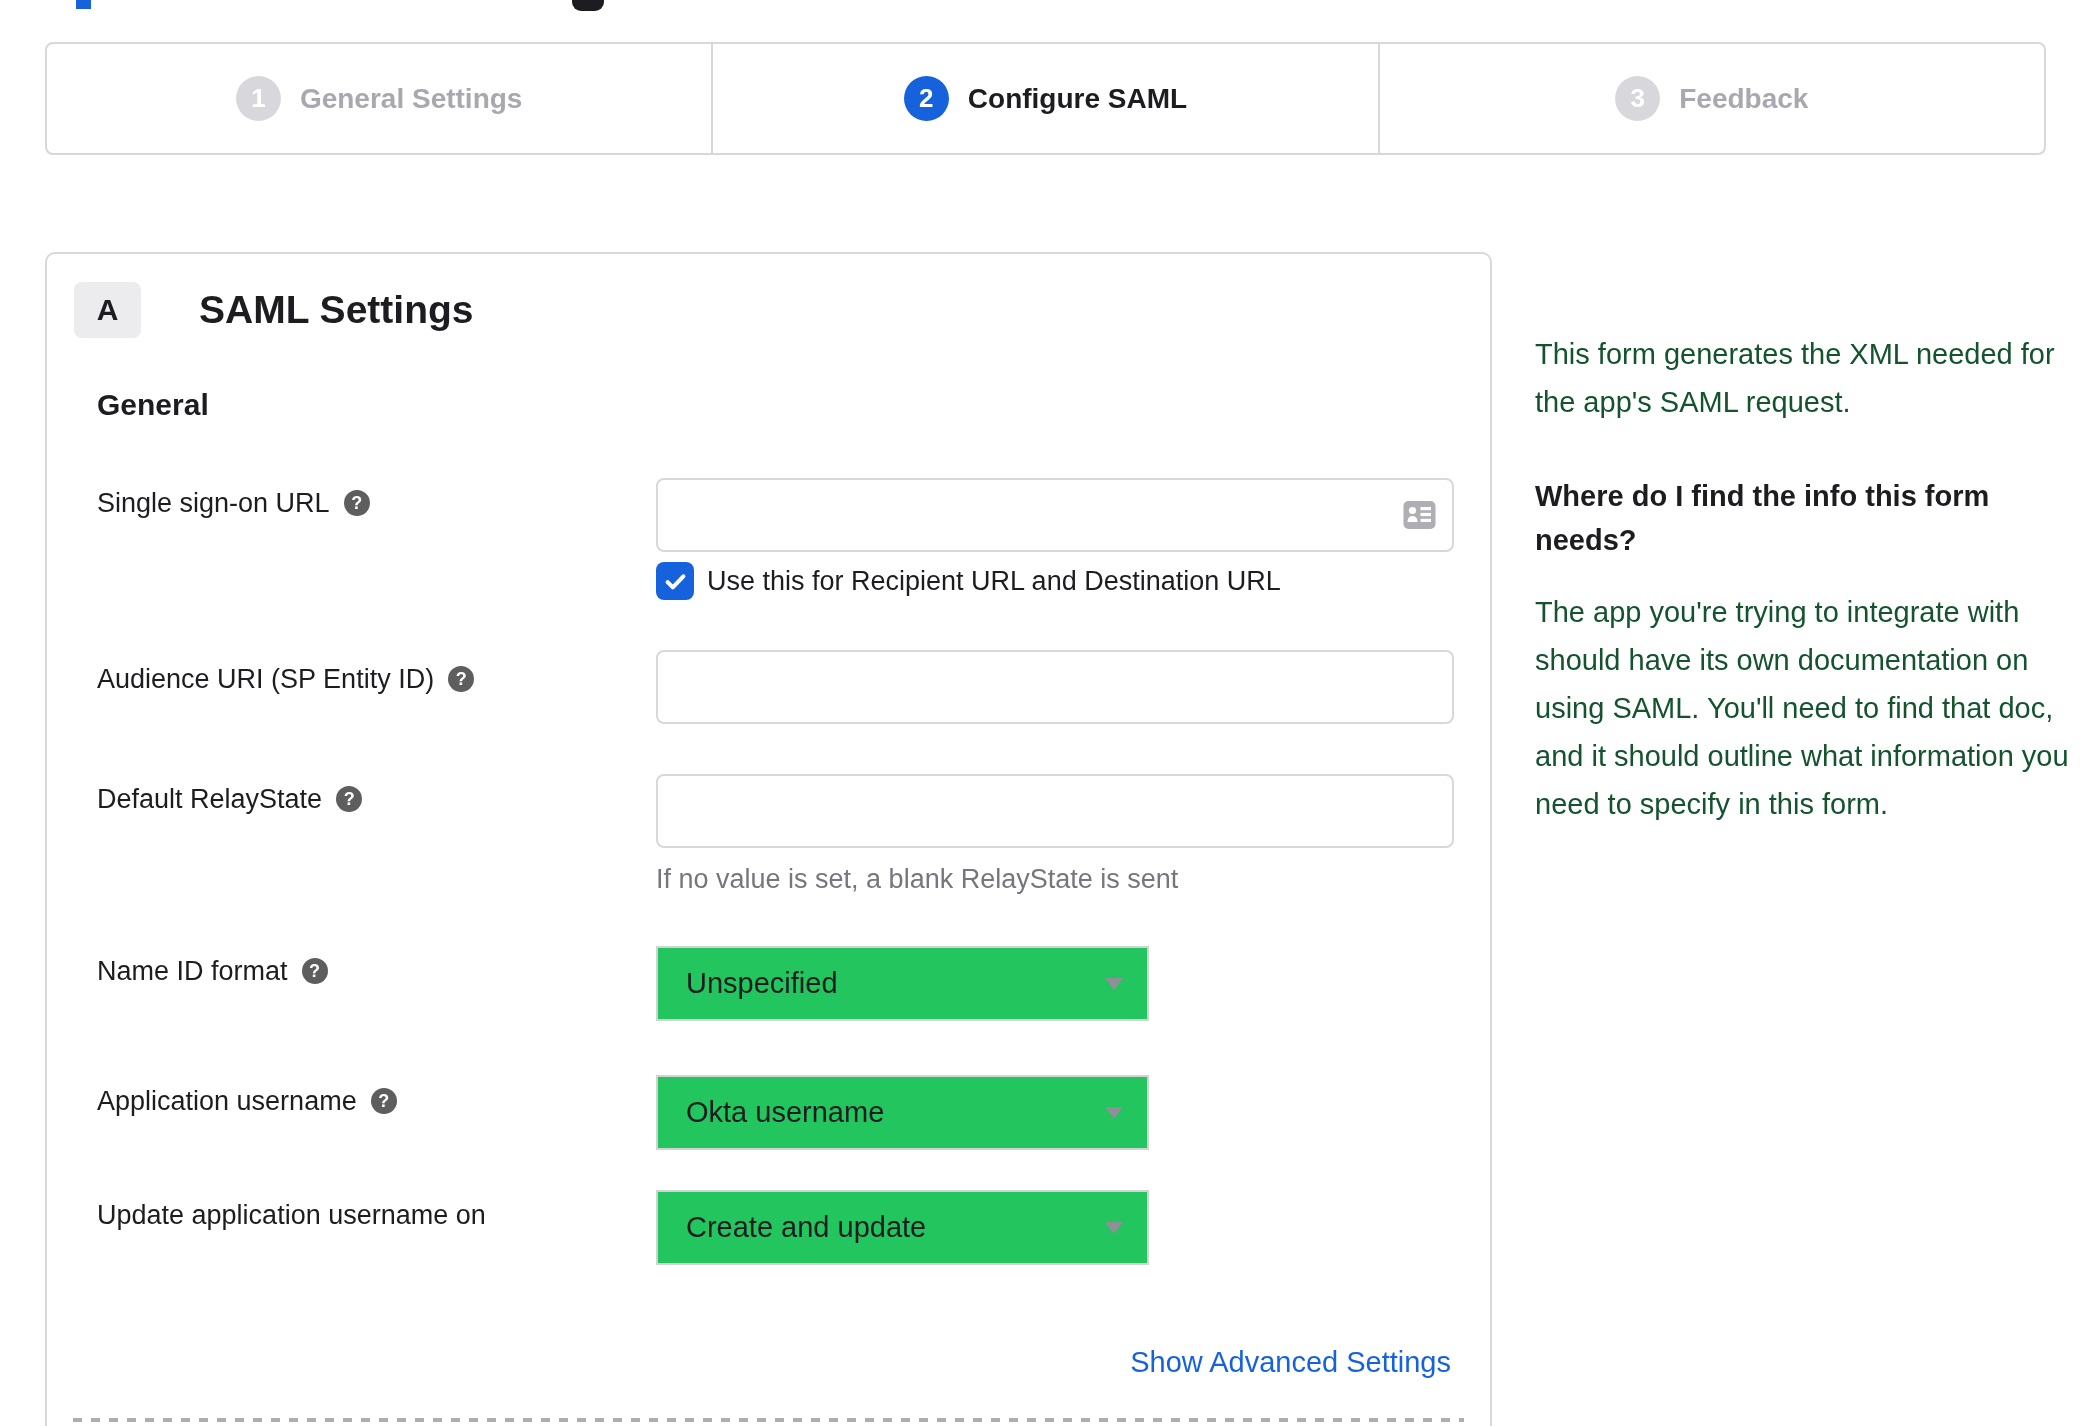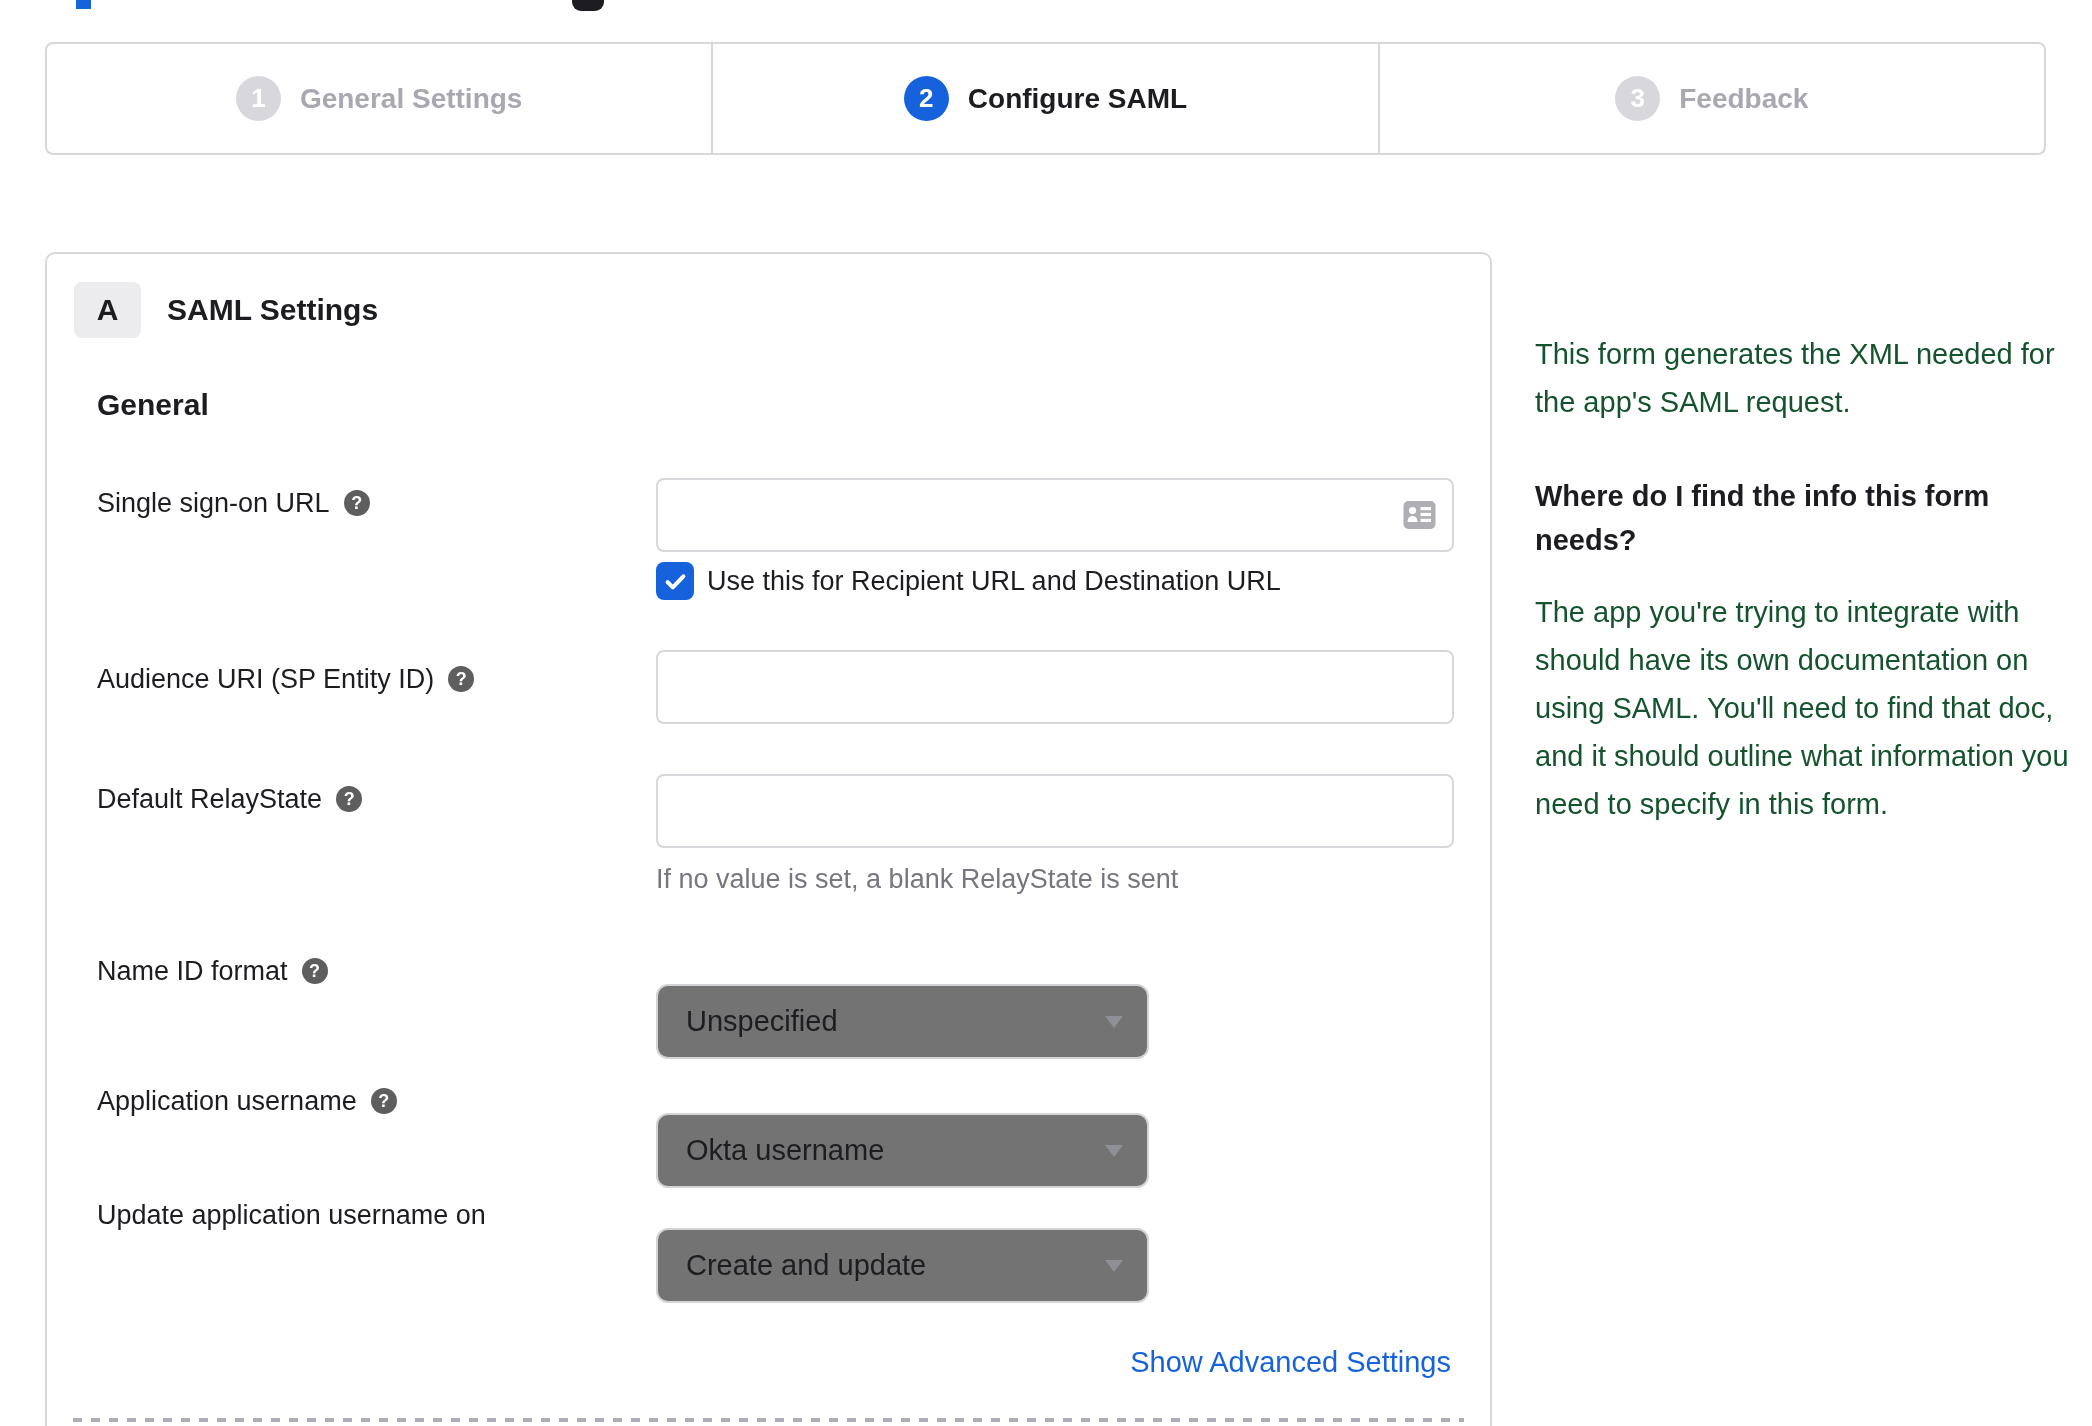--- a/index.html
+++ b/index.html
@@ -50,21 +50,21 @@
   }
   .panel-header {
     position: absolute; left: 27px; top: 28px;
     display: flex; align-items: center; gap: 26px;
   }
   .section-badge {
     width: 67px; height: 56px; background: #ececee; border-radius: 8px;
     display: flex; align-items: center; justify-content: center;
     font-size: 30px; font-weight: bold; color: #1d1d21;
   }
-  .section-title { font-size: 30px; font-weight: bold; }
+  .section-title { font-size: 39px; font-weight: bold; margin-left: 32px; }
 
   .general-heading {
     position: absolute; left: 50px; top: 134px;
     font-size: 30px; font-weight: bold;
   }
 
   .field-label {
     position: absolute; left: 50px; height: 34px;
     display: flex; align-items: center;
     font-size: 27px; color: #1d1d21; white-space: nowrap;
@@ -100,25 +100,24 @@
   }
   .checkbox-label { font-size: 27px; color: #1d1d21; white-space: nowrap; }
 
   .hint-text {
     position: absolute; left: 609px; top: 610px;
     font-size: 27px; color: #76767e; white-space: nowrap;
   }
 
   .select-box {
     position: absolute; left: 609px; width: 493px; height: 75px;
-    border: 2px solid #d2d2d7; border-radius: 12px; background: #737373;
+    border: 2px solid #d2d2d7; border-radius: 0; background: #22c55e;
     display: flex; align-items: center;
     padding-left: 28px; font-size: 29px; color: #1d1d21;
     cursor: pointer;
-    margin-top: 38px;
   }
   .select-caret {
     position: absolute; right: 24px; top: 50%; transform: translateY(-50%);
     width: 0; height: 0;
     border-left: 9px solid transparent; border-right: 9px solid transparent;
     border-top: 12px solid #8f8f97;
   }
 
   .advanced-link {
     position: absolute; right: 39px; top: 1092px;

